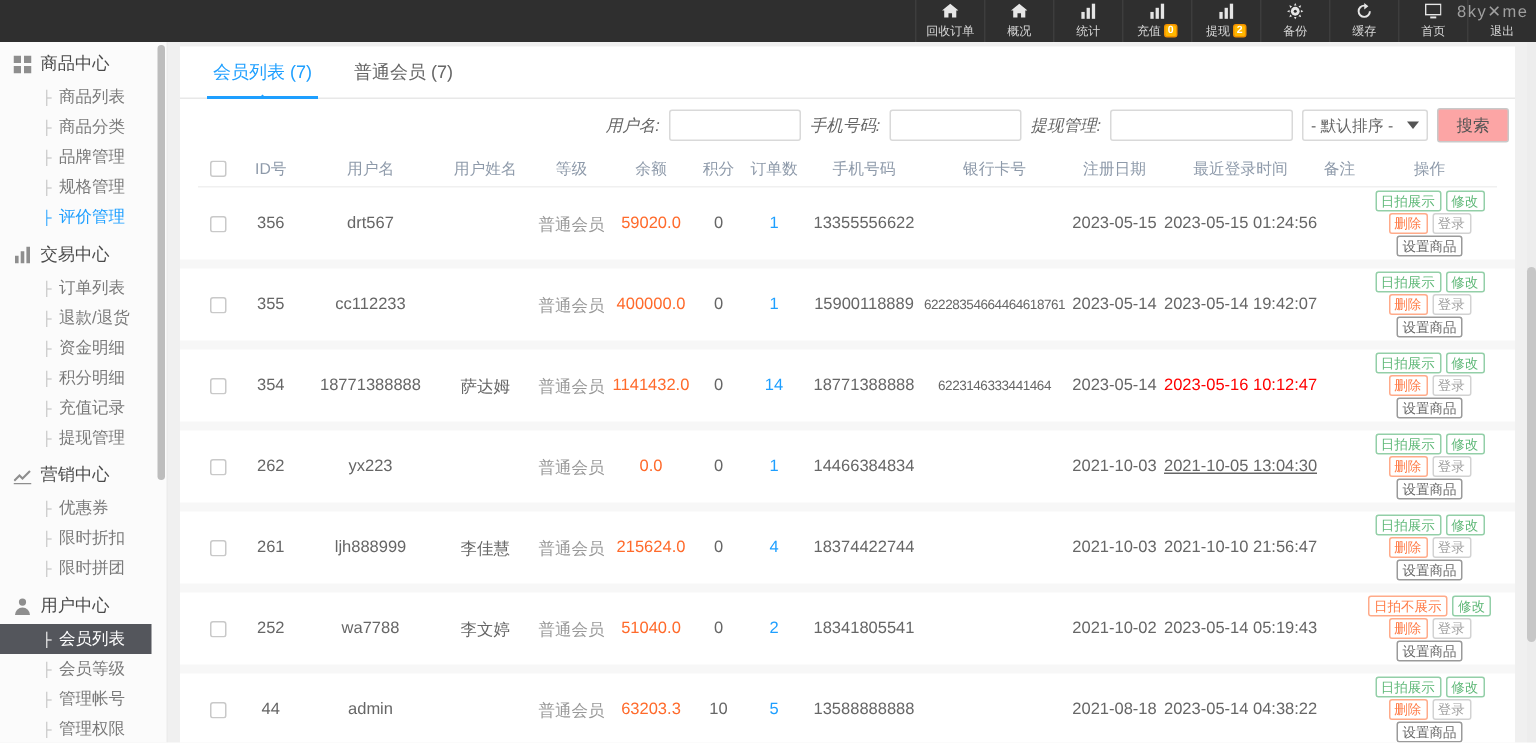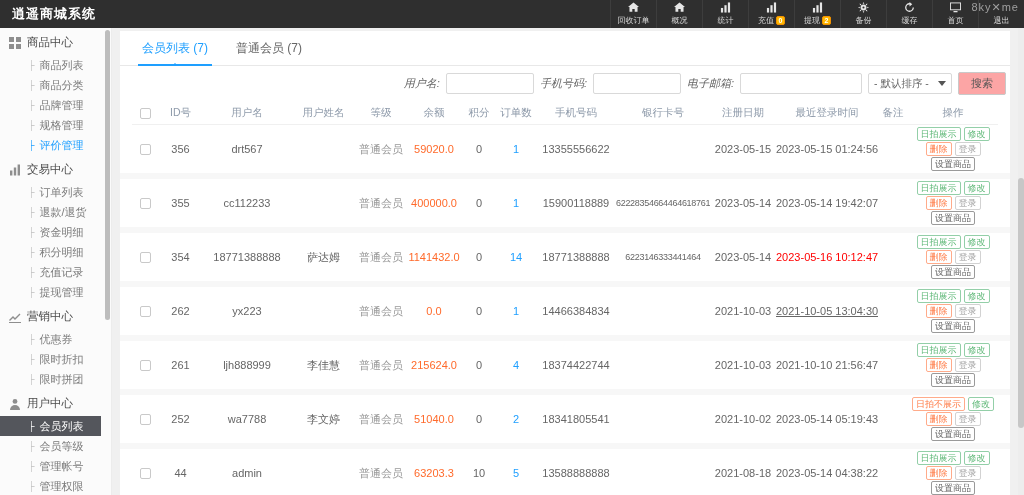--- a/index.html
+++ b/index.html
@@ -76,21 +76,20 @@
   .abtn.dark   { color:#666;    border-color:#9a9a9a; }
 
   
   .page-scrollbar { position:absolute; right:0; top:0; width:6px; height:100%; background:#ededed; }
   .page-scrollbar .thumb { position:absolute; top:150px; right:0; width:6px; height:250px; background:#c7c7c7; border-radius:3px; cursor:pointer; }
 </style>
 </head>
 <body>
 
 <div class="app-header">
-  <div class="app-title">逍遥商城系统</div>
   <nav class="top-nav" id="topNav">
       <div class="nav-item">
         <span class="icon">
           <svg viewBox="0 0 12 11">
             <path d="M6 0L0 5h1.6v5h3.1V7h2.6v3h3.1V5H12z" fill="currentColor"></path>
           </svg>
         </span>
         <span class="nav-label">
           <span>回收订单</span>
         </span>
@@ -314,21 +313,21 @@
     <div class="card">
       <div class="tabs" id="tabs">
           <div class="tab active">会员列表 (7)</div>
           <div class="tab">普通会员 (7)</div>
         </div>
       <div class="search-row" id="searchRow">
           <label>用户名:</label>
           <input style="">
           <label>手机号码:</label>
           <input style="">
-          <label>电子邮箱:</label>
+          <label>提现管理:</label>
           <input class="wide" style="">
           <div class="select-box">
             <span>- 默认排序 -</span>
             <span class="caret"></span>
           </div>
           <button class="search-btn">搜索</button>
         </div>
       <div class="tbl" id="memberTable">
           <div class="thead">
             <div class="cell" style="flex-basis: 26px;"><span class="cb"></span></div>

